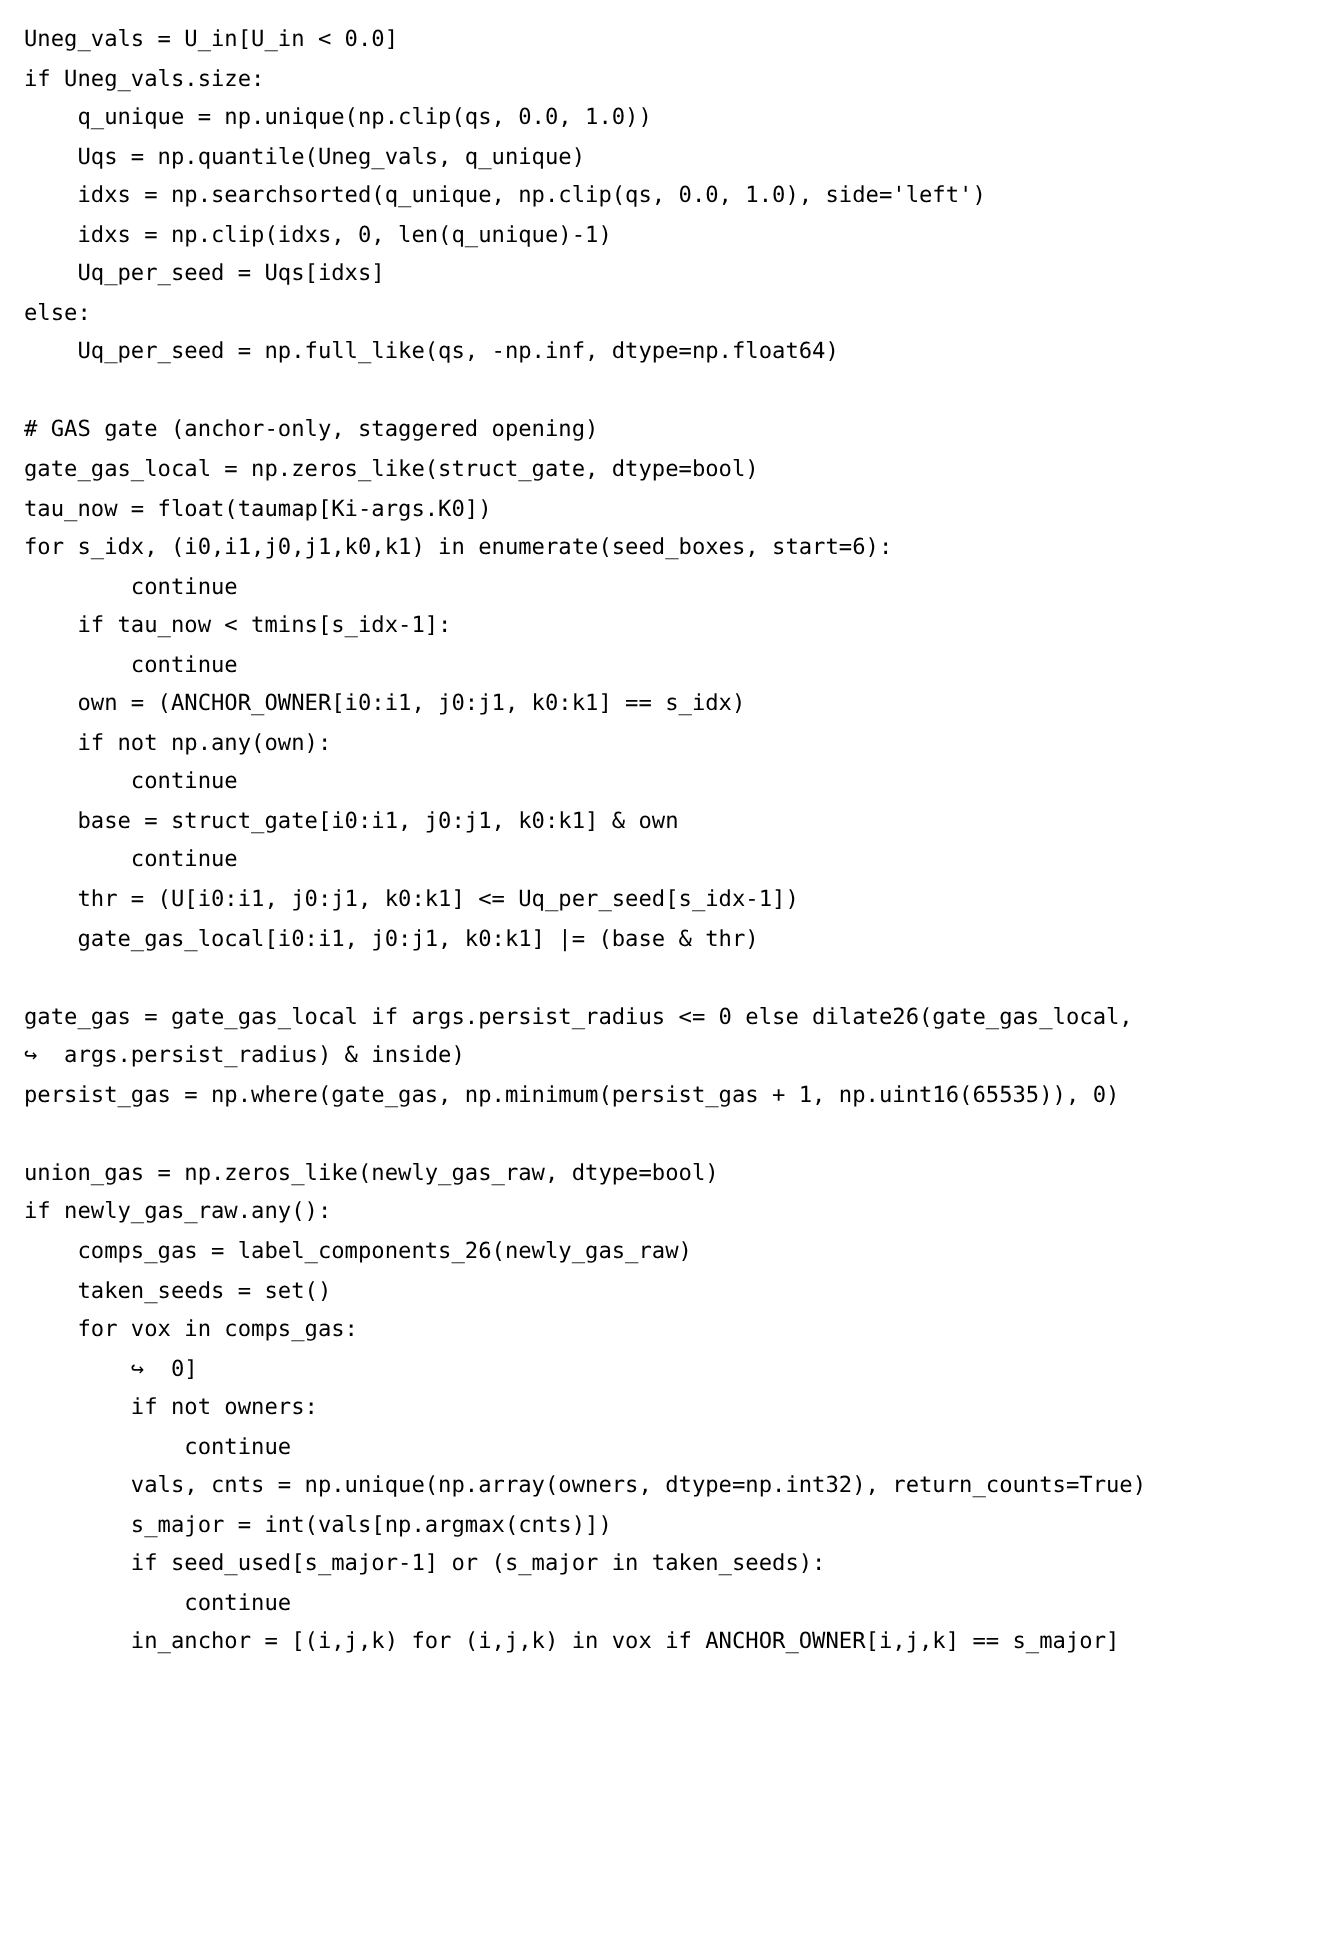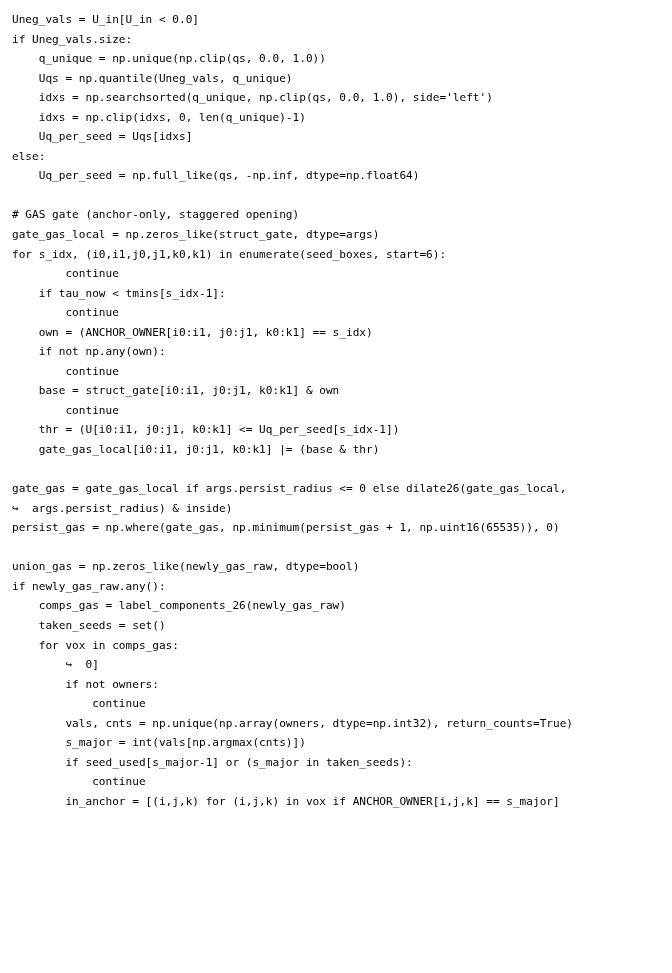--- a/index.html
+++ b/index.html
@@ -36,21 +36,22 @@
   <div class="code-line">if Uneg_vals.size:</div>
   <div class="code-line">    q_unique = np.unique(np.clip(qs, 0.0, 1.0))</div>
   <div class="code-line">    Uqs = np.quantile(Uneg_vals, q_unique)</div>
   <div class="code-line">    idxs = np.searchsorted(q_unique, np.clip(qs, 0.0, 1.0), side='left')</div>
   <div class="code-line">    idxs = np.clip(idxs, 0, len(q_unique)-1)</div>
   <div class="code-line">    Uq_per_seed = Uqs[idxs]</div>
   <div class="code-line">else:</div>
   <div class="code-line">    Uq_per_seed = np.full_like(qs, -np.inf, dtype=np.float64)</div>
   <div class="code-line"></div>
   <div class="code-line"># GAS gate (anchor-only, staggered opening)</div>
-  <div class="code-line">gate_gas_local = np.zeros_like(struct_gate, dtype=args)</div>
+  <div class="code-line">gate_gas_local = np.zeros_like(struct_gate, dtype=bool)</div>
+  <div class="code-line">tau_now = float(taumap[Ki-args.K0])</div>
   <div class="code-line">for s_idx, (i0,i1,j0,j1,k0,k1) in enumerate(seed_boxes, start=6):</div>
   <div class="code-line">        continue</div>
   <div class="code-line">    if tau_now &lt; tmins[s_idx-1]:</div>
   <div class="code-line">        continue</div>
   <div class="code-line">    own = (ANCHOR_OWNER[i0:i1, j0:j1, k0:k1] == s_idx)</div>
   <div class="code-line">    if not np.any(own):</div>
   <div class="code-line">        continue</div>
   <div class="code-line">    base = struct_gate[i0:i1, j0:j1, k0:k1] &amp; own</div>
   <div class="code-line">        continue</div>
   <div class="code-line">    thr = (U[i0:i1, j0:j1, k0:k1] &lt;= Uq_per_seed[s_idx-1])</div>

